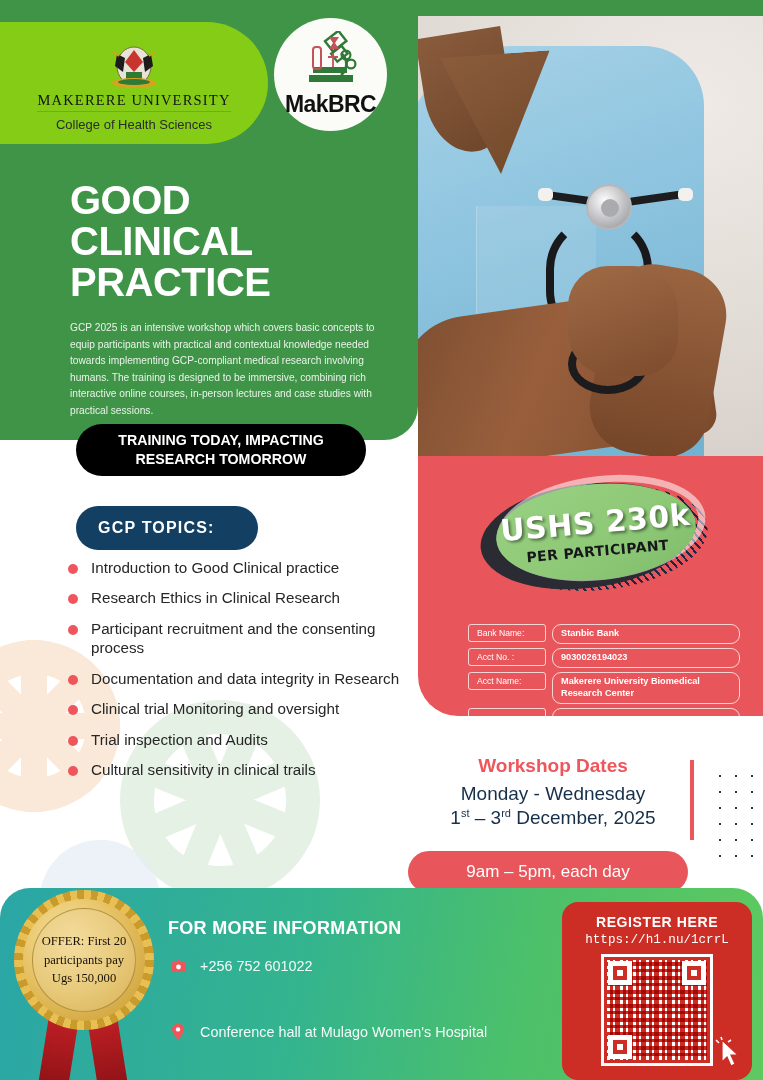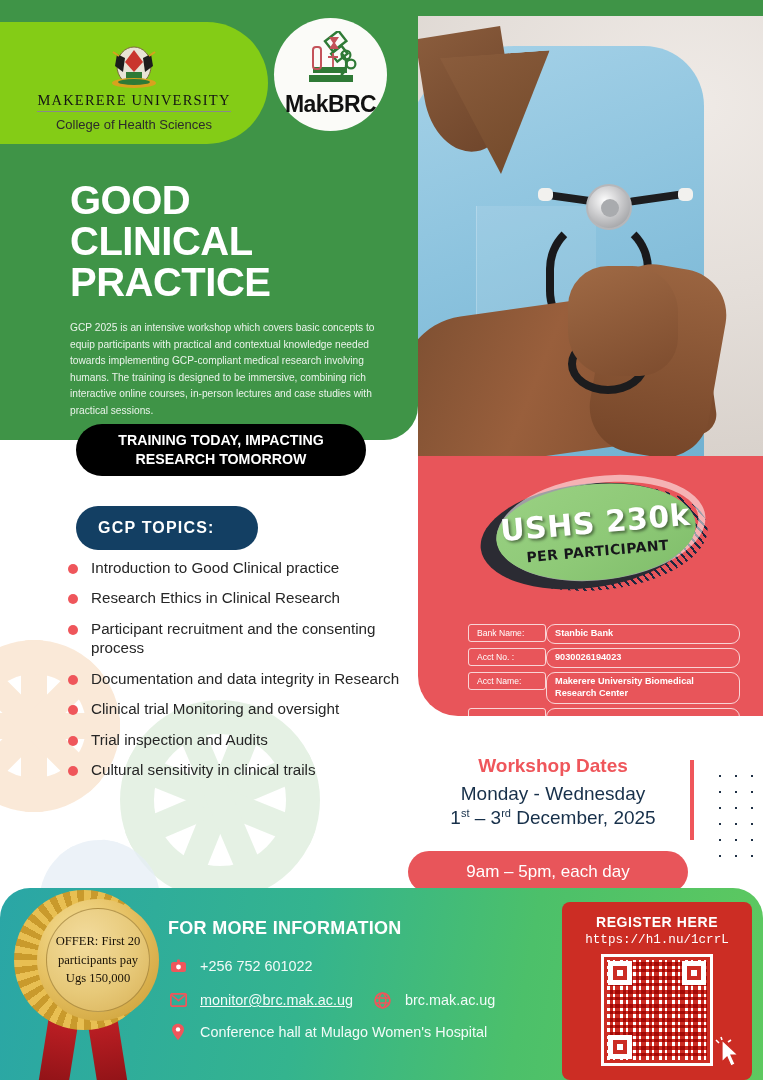--- a/index.html
+++ b/index.html
@@ -227,21 +227,21 @@
     margin-top:3px;
   }
 
   
   .bank { position:absolute; left:50px; top:168px; width:272px; }
   .bank-row { display:flex; margin-bottom:4px; }
   .bank-key {
     width:78px; flex:0 0 78px; height:18px;
     border:1px solid rgba(255,255,255,.75); border-radius:3px;
     color:#fff; font-size:8.6px; display:flex; align-items:center;
-    padding-left:8px; 
+    padding-left:8px; margin-right:6px;
   }
   .bank-val {
     flex:1; min-height:18px;
     border:1px solid rgba(255,255,255,.75); border-radius:9px;
     color:#fff; font-size:9.2px; font-weight:bold;
     display:flex; align-items:center; padding:3px 8px; line-height:1.3;
   }
 
   
   .dates {
@@ -303,42 +303,42 @@
     background: linear-gradient(180deg,#d8262c,#8d1216);
   }
   .seal .ribbon-l { left:36px; transform: rotate(9deg); }
   .seal .ribbon-r { left:80px; transform: rotate(-9deg); }
   .seal .disc {
     position:absolute; left:4px; top:4px; width:140px; height:140px;
     border-radius:50%;
     background: repeating-conic-gradient(#e8bf52 0deg 6deg, #c99a2c 6deg 12deg);
   }
   .seal .disc2 {
-    position:absolute; left:27px; top:13px; width:122px; height:122px;
+    position:absolute; left:13px; top:13px; width:122px; height:122px;
     border-radius:50%;
     background: radial-gradient(circle at 35% 30%, #f5e09a 0%, #e6c163 45%, #c89a30 100%);
     display:flex; align-items:center; justify-content:center;
   }
   .seal .inner {
     width:104px; height:104px; border-radius:50%;
     background: radial-gradient(circle at 38% 32%, #f3dc9e 0%, #e7c979 55%, #d8b055 100%);
     border:1px solid rgba(120,86,18,.45);
     display:flex; align-items:center; justify-content:center;
     text-align:center;
   }
   .seal .inner span {
     font-family:"Liberation Serif", serif;
     font-size:12.6px; line-height:1.5; color:#1a1206; display:block;
     padding:0 4px;
   }
 
   
   .register {
     position:absolute; left:562px; top:902px; width:190px; height:178px;
-    background:#cc2d24; border-radius:8px;
+    background:#cc2d24; border-radius:16px;
     display:flex; flex-direction:column; align-items:center;
     padding-top:12px;
   }
   .reg-title { color:#fff; font-weight:bold; font-size:14px; letter-spacing:.6px; }
   .reg-url {
     color:#fff; font-family:"Liberation Mono", monospace; font-size:12.6px; margin-top:3px;
   }
   .qr {
     width:112px; height:112px; margin-top:7px; background:#cc2d24;
     border:3px solid #ffffff; padding:3px;
@@ -539,37 +539,20 @@
     <span class="fi">
       <svg width="17" height="17" viewBox="0 0 17 17">
           <rect x="1" y="4" width="15" height="10" rx="2.5" fill="#ef565b"></rect>
           <circle cx="8.5" cy="9" r="2.4" fill="#fff"></circle>
           <rect x="7" y="1.5" width="3" height="3" rx="1" fill="#ef565b"></rect>
         </svg>
     </span>
     <span>+256 752 601022</span>
   </div>
 
-  <div class="foot-row fr-mail">
-    <span class="fi">
-      <svg width="17" height="14" viewBox="0 0 17 14">
-          <rect x="0.8" y="0.8" width="15.4" height="12.4" rx="1.6" fill="none" stroke="#ef565b" stroke-width="1.8"></rect>
-          <path d="M1.6 2 L8.5 7.6 L15.4 2" fill="none" stroke="#ef565b" stroke-width="1.6"></path>
-        </svg>
-    </span>
-    <span class="mailtxt">monitor@brc.mak.ac.ug</span>
-    <span class="fi webicon">
-      <svg width="17" height="17" viewBox="0 0 17 17">
-          <circle cx="8.5" cy="8.5" r="7.4" fill="none" stroke="#ef565b" stroke-width="1.8"></circle>
-          <ellipse cx="8.5" cy="8.5" rx="3.3" ry="7.4" fill="none" stroke="#ef565b" stroke-width="1.4"></ellipse>
-          <path d="M1.4 6 H15.6 M1.4 11 H15.6" stroke="#ef565b" stroke-width="1.4"></path>
-        </svg>
-    </span>
-    <span>brc.mak.ac.ug</span>
-  </div>
 
   <div class="foot-row fr-loc">
     <span class="fi">
       <svg width="14" height="18" viewBox="0 0 14 18">
           <path d="M7 0.8 C10.5 0.8 13 3.3 13 6.6 C13 10.6 7 17.2 7 17.2 C7 17.2 1 10.6 1 6.6 C1 3.3 3.5 0.8 7 0.8 Z" fill="#ef565b"></path>
           <circle cx="7" cy="6.4" r="2.2" fill="#fff"></circle>
         </svg>
     </span>
     <span>Conference hall at Mulago Women's Hospital</span>
   </div>

